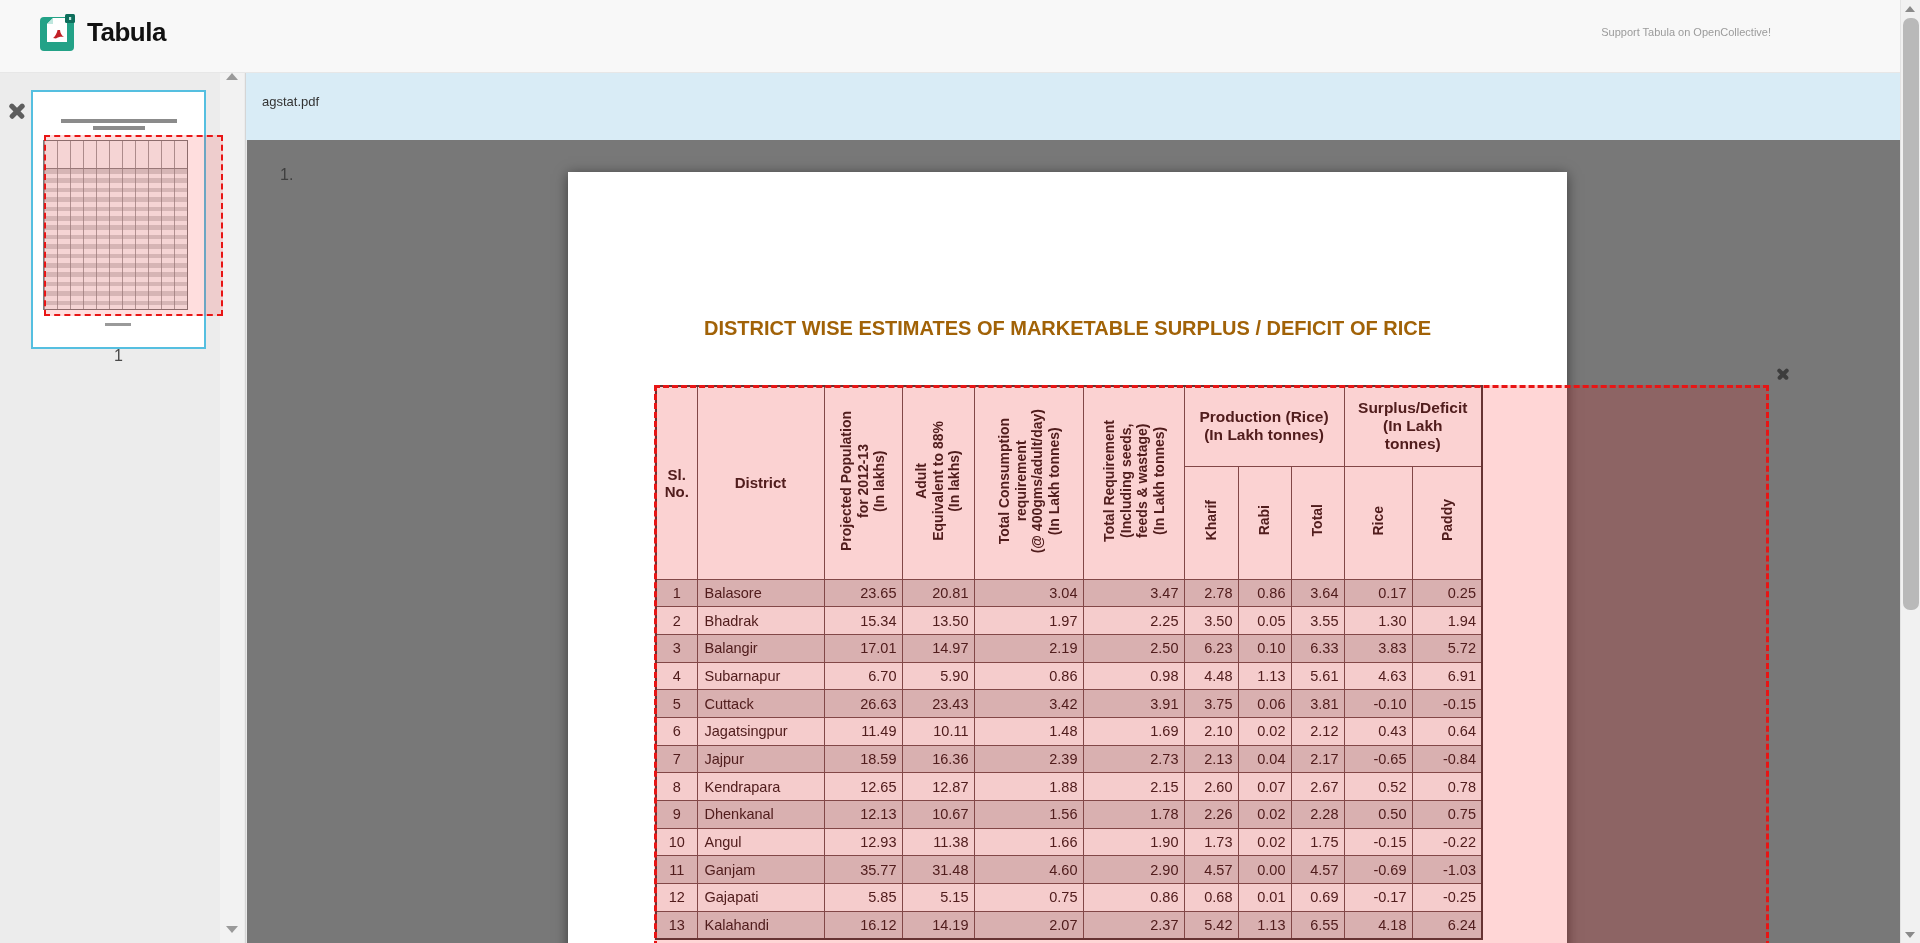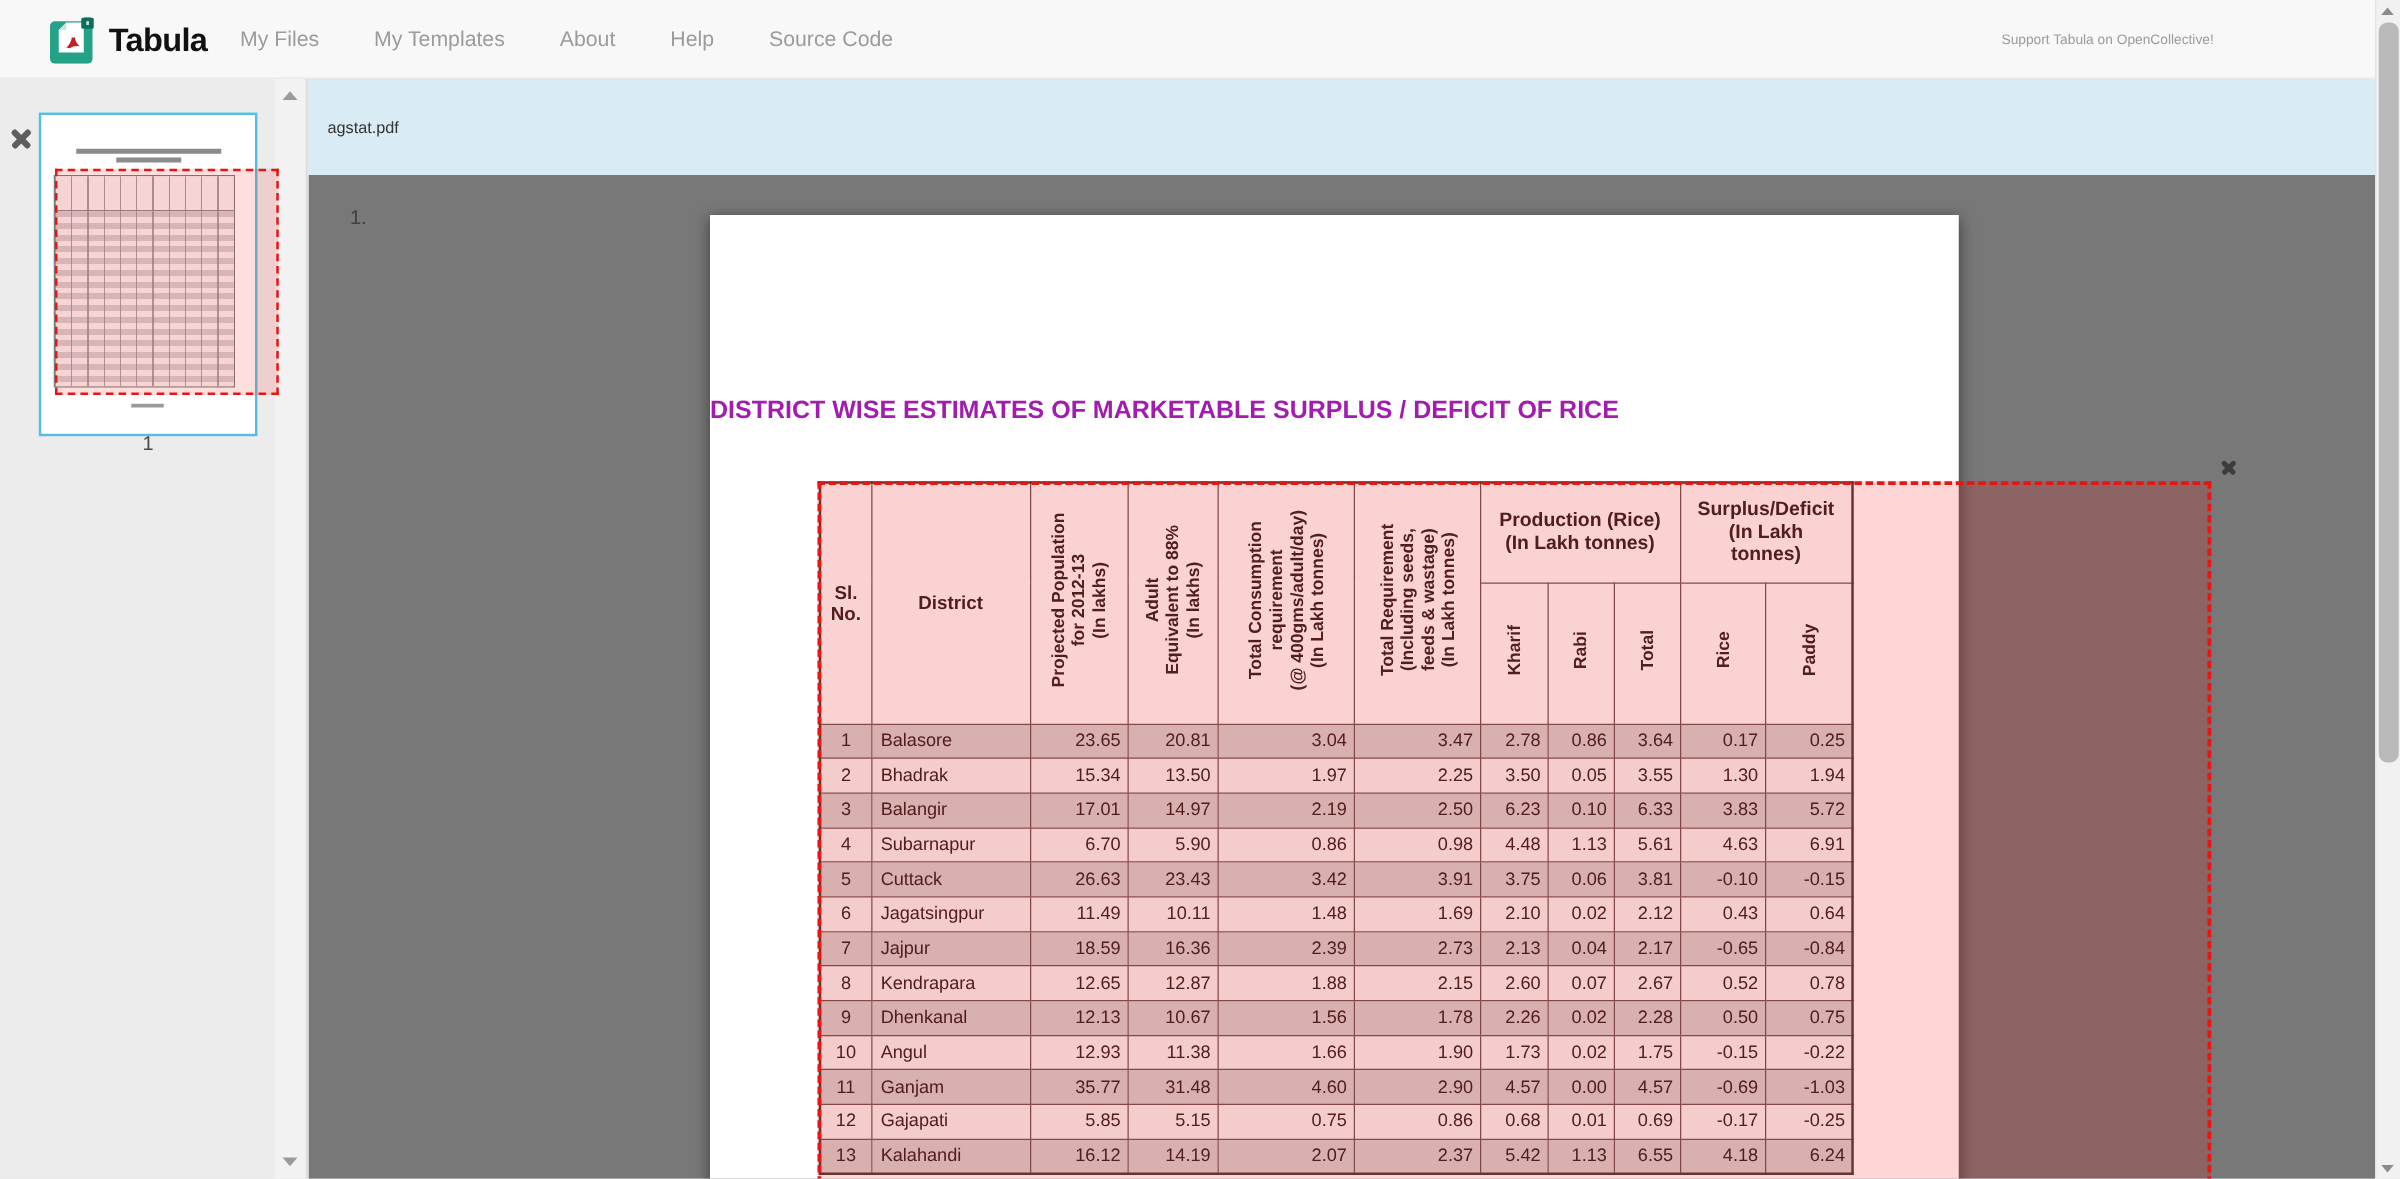--- a/index.html
+++ b/index.html
@@ -1,21 +1,21 @@
 <!DOCTYPE html>
 <html><head>
 <meta charset="utf-8">
 <style>
   * { margin:0; padding:0; box-sizing:border-box; }
   html,body { width:1920px; height:943px; overflow:hidden; background:#e8e8e8;
               font-family:"Liberation Sans", sans-serif; }
   #app { position:relative; width:1920px; height:943px; }
 
   
-  .navbar { position:absolute; left:0; top:0; width:1900px; height:63px;
+  .navbar { position:absolute; left:0; top:0; width:1900px; height:73px;
             background:#f8f8f8; border-bottom:1px solid #e7e7e7; z-index:20; }
   .brand { position:absolute; left:40px; top:12px; height:40px; display:flex; align-items:center; gap:10px; cursor:pointer; }
   .brand-logo { width:37px; height:37px; display:block; }
   .brand-title { font-size:26px; font-weight:bold; color:#111; letter-spacing:-0.5px; }
   .nav-links { position:absolute; left:192px; top:0; height:63px; display:flex; align-items:center; gap:44px; }
   .nav-links a { font-size:17px; color:#9b9b9b; text-decoration:none; cursor:pointer; }
   .support-link { position:absolute; right:129px; top:0; height:63px; display:flex; align-items:center;
                   font-size:11px; color:#9b9b9b; text-decoration:none; cursor:pointer; }
 
   
@@ -60,22 +60,22 @@
   .t-foot   { position:absolute; left:72px; top:231px; width:26px; height:3px; background:#9a9a9a; }
   .t-sel    { position:absolute; left:11px; top:43px; width:179px; height:181px;
               border:2px dashed #e81515; background:rgba(255,0,0,0.13); z-index:2; }
   .page-num { position:absolute; left:31px; top:284px; width:175px; text-align:center; font-size:16px; color:#4a4a4a; }
 
   
   .viewer { position:absolute; left:247px; top:140px; width:1653px; height:803px; background:#787878; overflow:hidden; }
   .page-marker { position:absolute; left:33px; top:26px; font-size:16px; color:#3f3f3f; }
   .pdf-page { position:absolute; left:321px; top:32px; width:999px; height:920px; background:#fff;
               box-shadow:0 2px 12px rgba(0,0,0,0.5); z-index:1; }
-  .doc-title { position:absolute; left:0; top:144px; width:100%; 
-               font-size:20px; line-height:24px; font-weight:bold; color:#a21caf; }
+  .doc-title { position:absolute; left:0; top:144px; width:100%; text-align:center;
+               font-size:20px; line-height:24px; font-weight:bold; color:#a16207; }
 
   
   .doc-table { position:absolute; left:87px; top:213px; width:826px; border-collapse:collapse; table-layout:fixed;
                border:2px solid #4a3d3d; color:#302323; }
   .doc-table th, .doc-table td { border:1px solid #6b5555; overflow:hidden; }
   .doc-table thead th { background:#fbfbfb; text-align:center; vertical-align:middle; font-weight:bold; }
   .hrow1 { height:80px; }
   .hrow2 { height:113px; }
   .pre { white-space:pre-line; }
   .hgroup { font-size:15.5px; line-height:18px; }
@@ -114,27 +114,20 @@
         <rect x="0" y="3" width="34" height="34" rx="4" fill="#23a287"></rect>
         <path d="M7 10 l6 -6 h14 v24 h-20 z" fill="#ffffff"></path>
         <path d="M7 10 l6 -6 v6 z" fill="#bfe7de"></path>
         <path d="M13 24 c2,-1 4,-5 4.5,-8 l2.5 0 c0.3,3 1.5,5.5 4,7 c-3,-0.5 -6,0 -8,1.5 z" fill="#c22026"></path>
         <rect x="25" y="0" width="10" height="9" rx="1.5" fill="#0e6e5c"></rect>
         <path d="M27.5 2 a2.5 2.5 0 0 1 5 0" fill="none" stroke="#0e6e5c" stroke-width="1.8"></path>
         <rect x="29" y="3" width="2.2" height="3" fill="#bfe7de"></rect>
       </svg>
       <span class="brand-title">Tabula</span>
     </div>
-    <nav class="nav-links">
-      <a>My Files</a>
-      <a>My Templates</a>
-      <a>About</a>
-      <a>Help</a>
-      <a>Source Code</a>
-    </nav>
     <a class="support-link">Support Tabula on OpenCollective!</a>
   </header>
 
   <div class="toolbar">
     <span class="filename">agstat.pdf</span>
   </div>
   <button class="btn btn-templates" style="left:615px;">
     <svg width="17" height="17" viewBox="0 0 17 17">
       <rect x="1" y="12" width="15" height="3" rx="1" fill="#ffffff"></rect>
       <rect x="5" y="9" width="7" height="3" fill="#ffffff"></rect>

